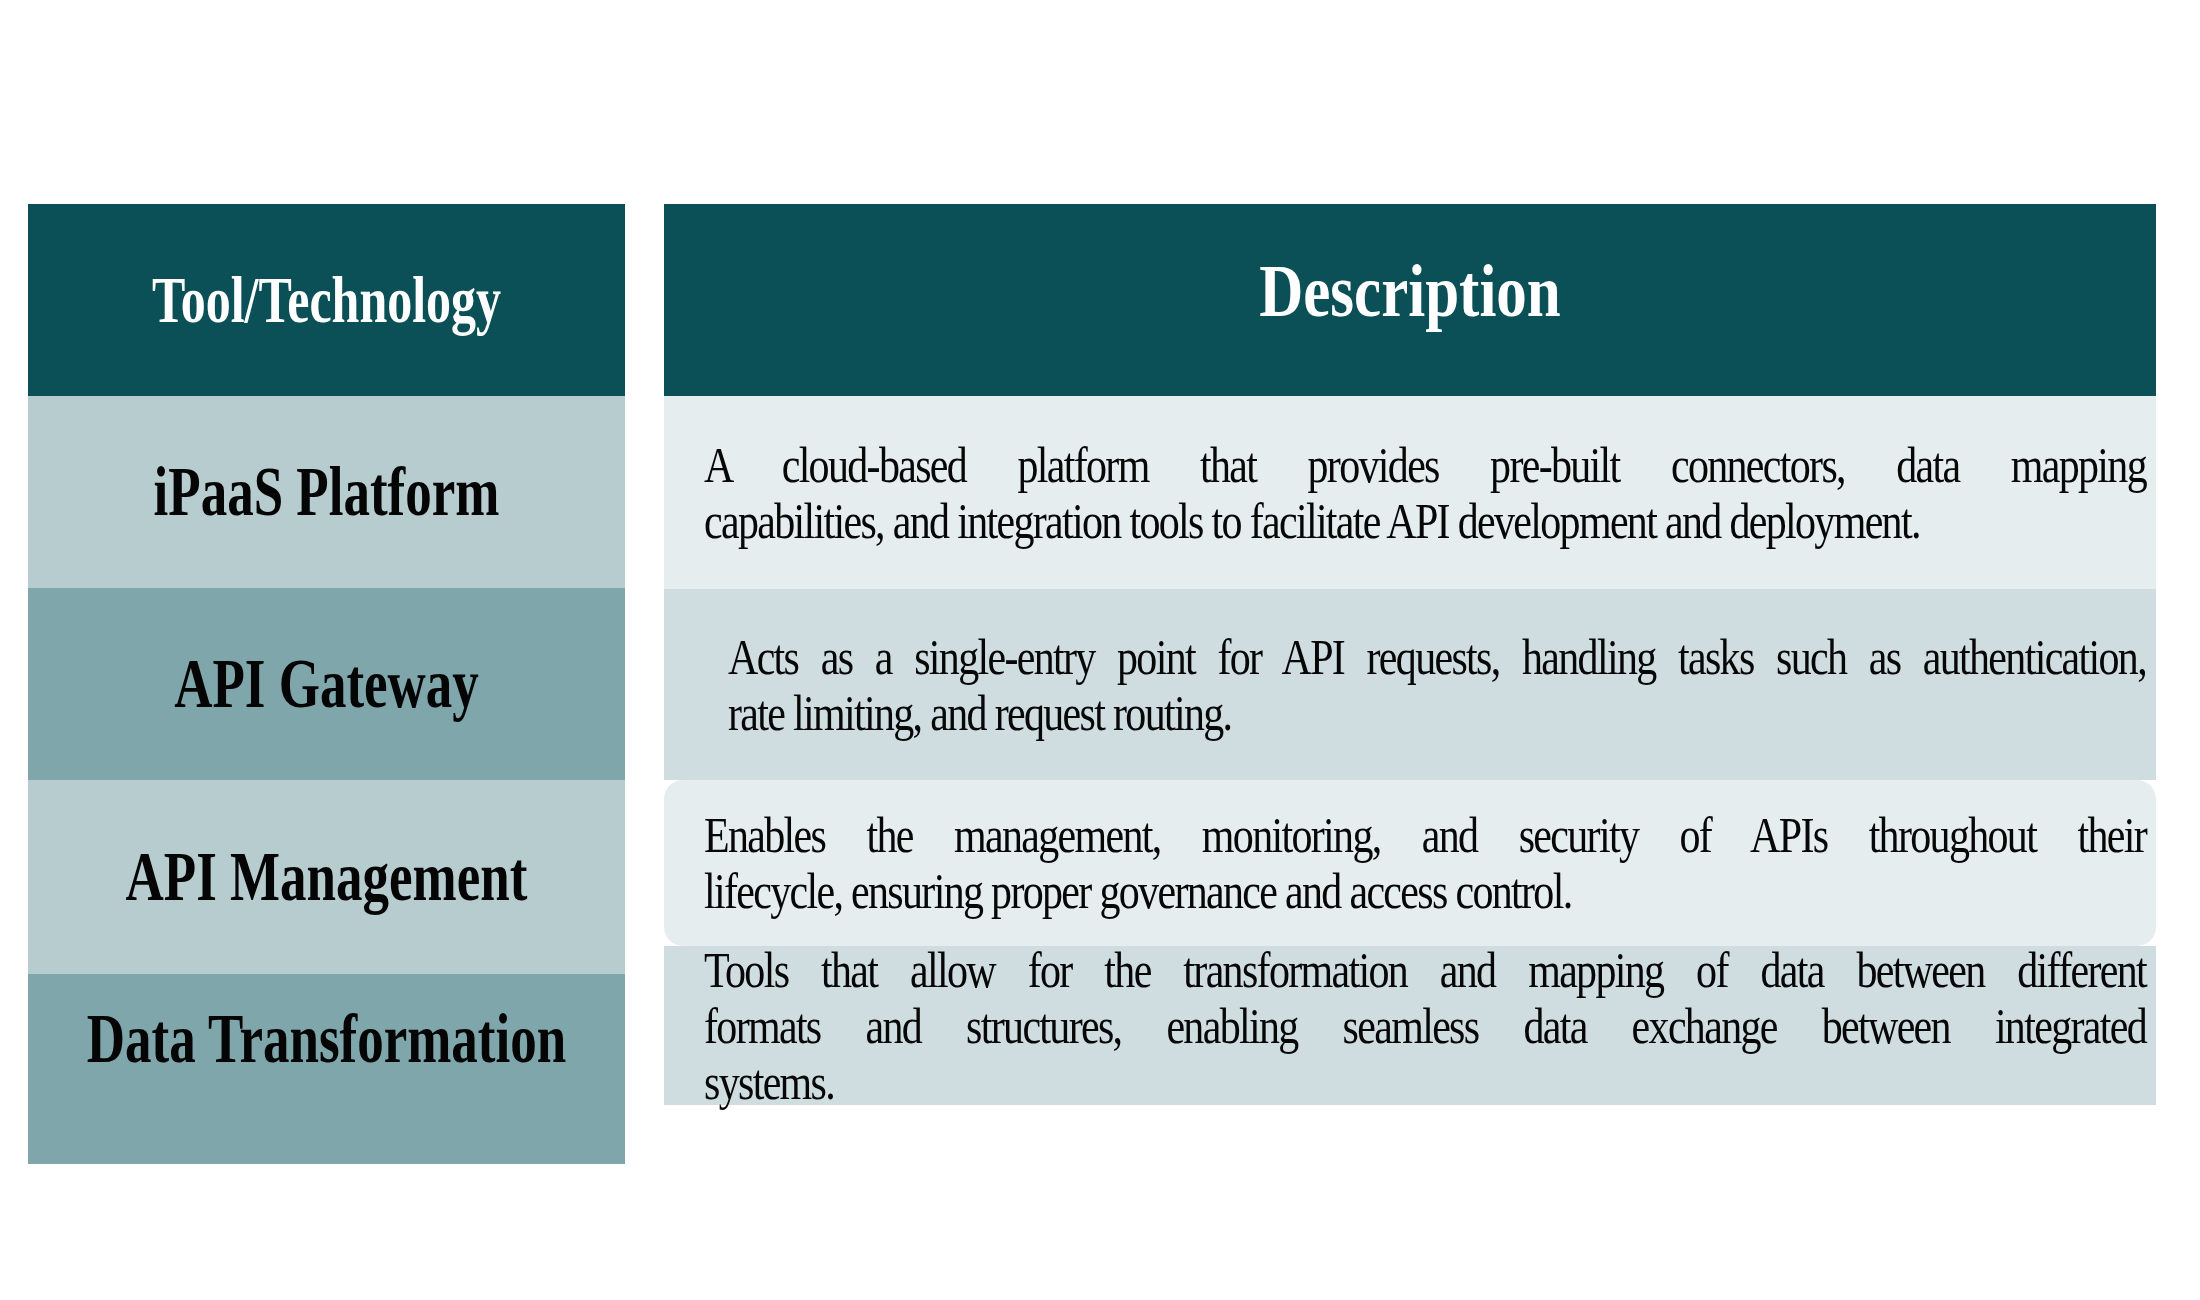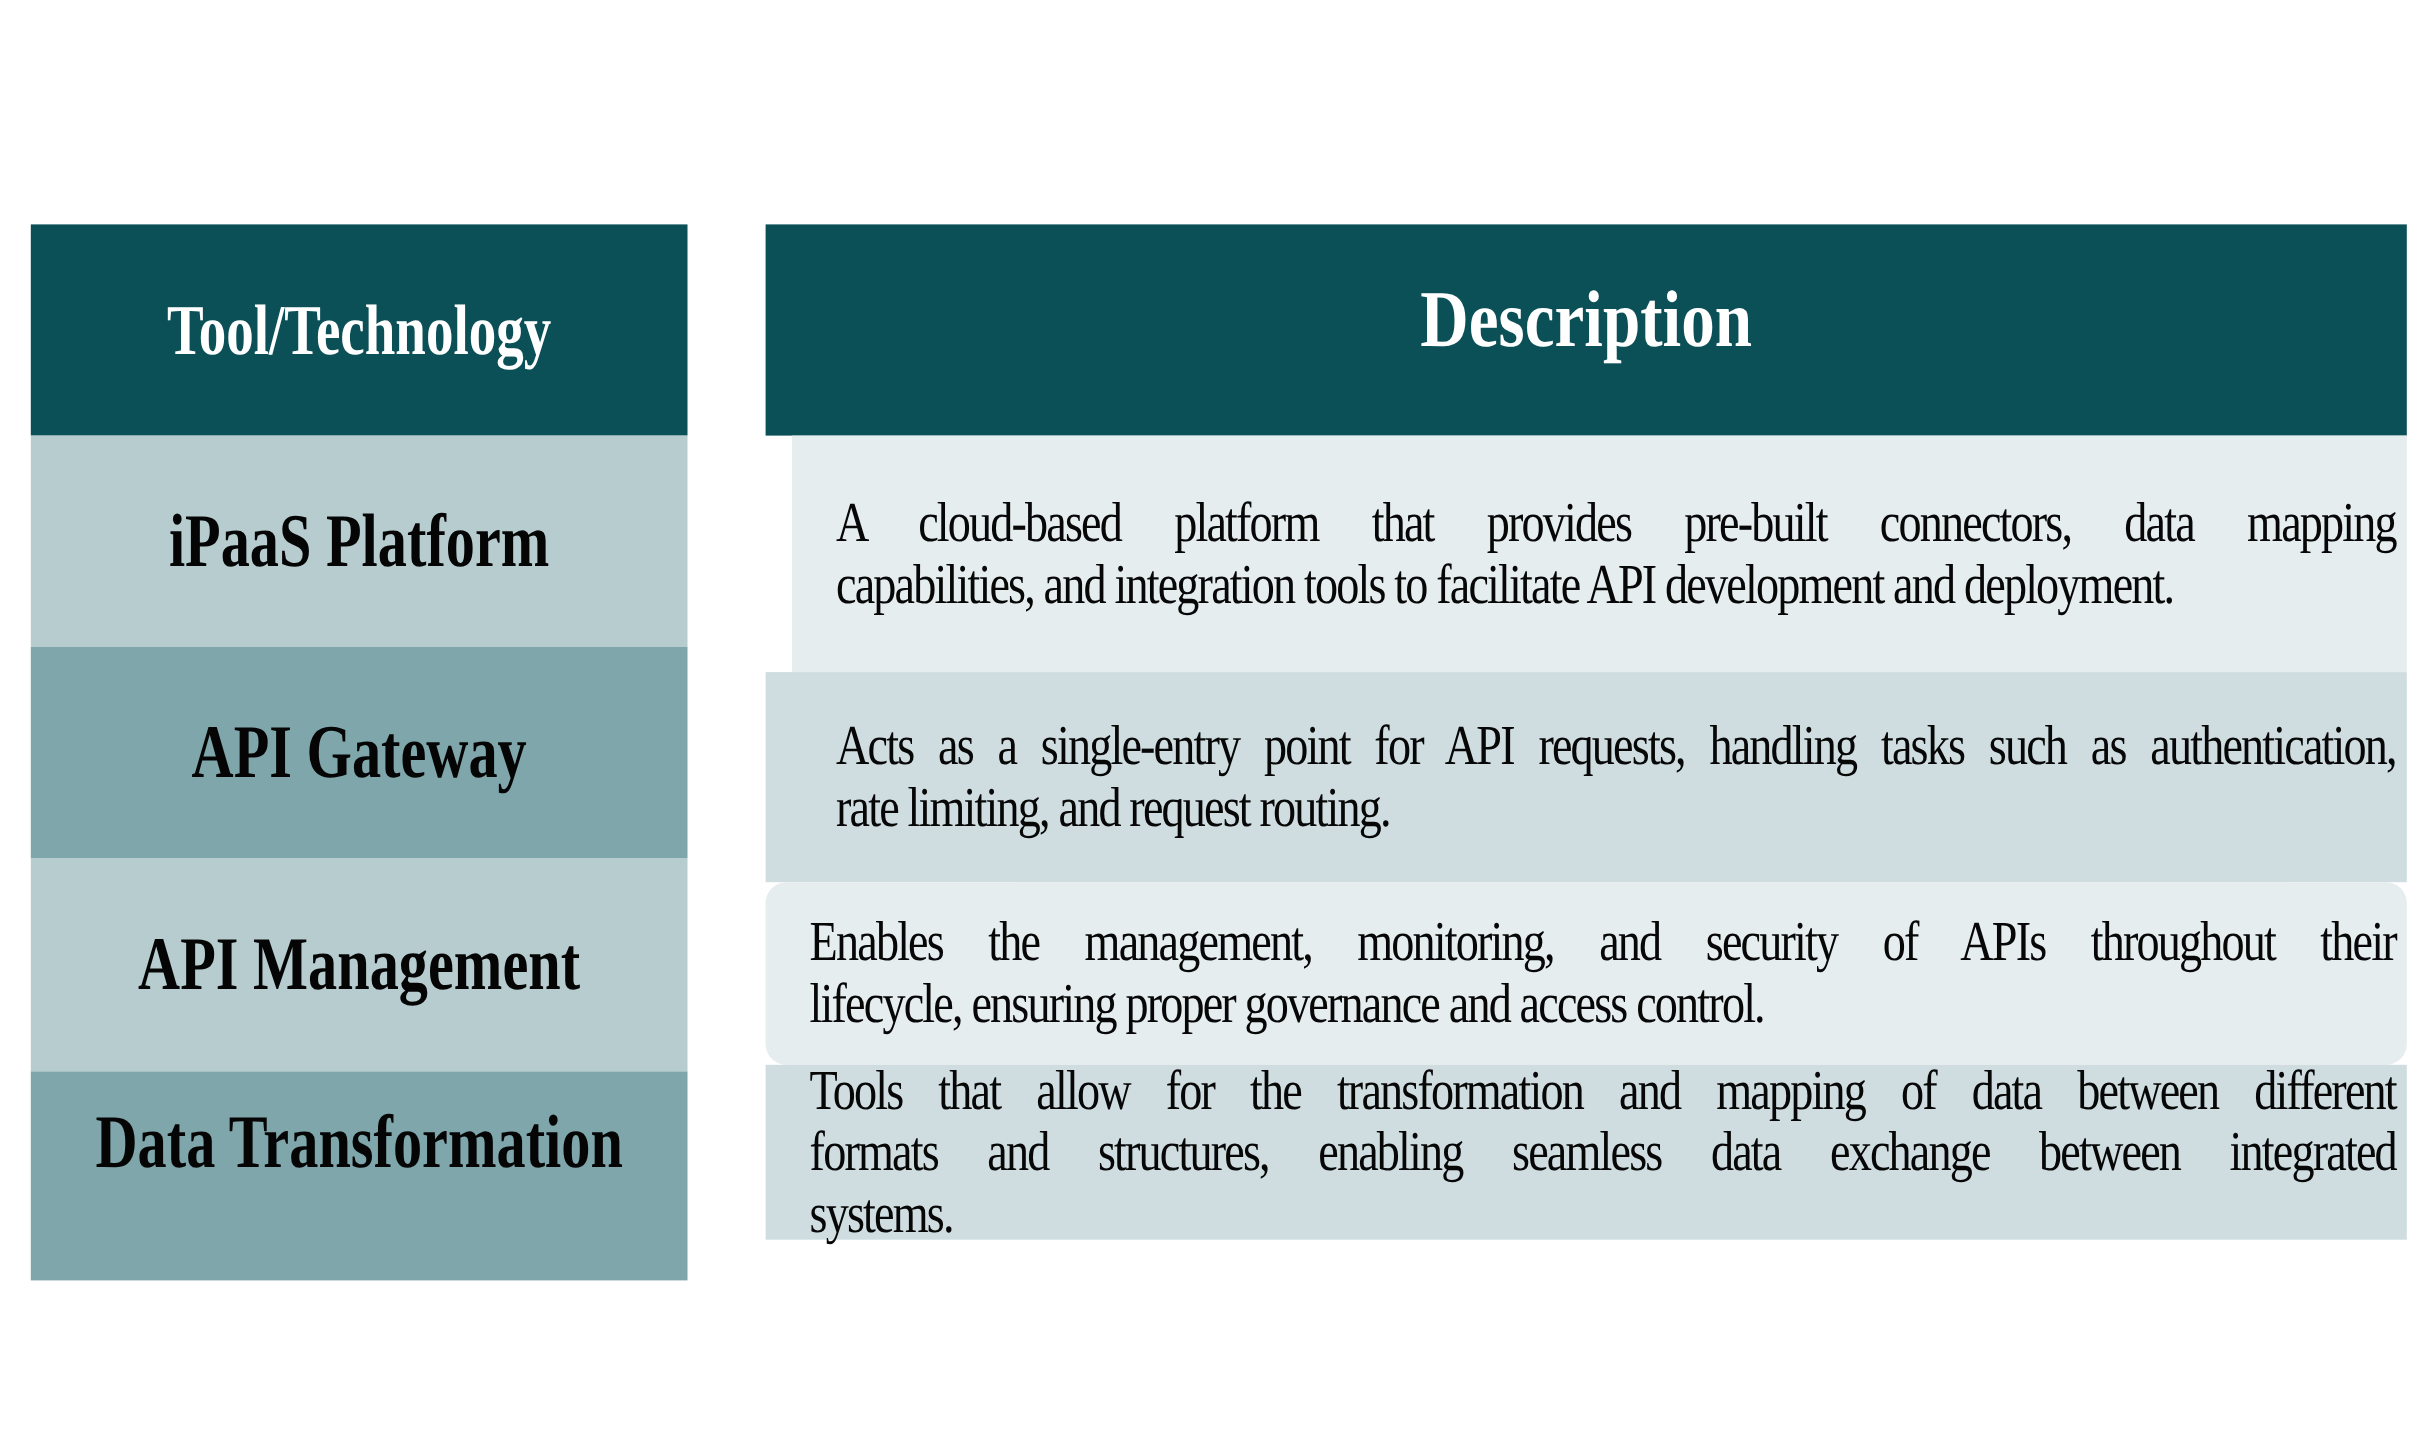--- a/index.html
+++ b/index.html
@@ -15,21 +15,21 @@
     overflow: hidden;
     font-family: "Liberation Serif", "DejaVu Serif", serif;
   }
   .col {
     position: absolute;
     top: 180px;
     display: flex;
     flex-direction: column;
   }
   .col-tools { left: 28px;  width: 597px; }
-  .col-desc  { left: 696px; width: 1492px; }
+  .col-desc  { left: 664px; width: 1492px; }
 
   .cell {
     display: flex;
     align-items: center;
     justify-content: center;
     box-sizing: border-box;
   }
 
   
   .cell.header {
@@ -66,21 +66,21 @@
     transform: scaleY(1.3);
   }
   .t-r4 .tool-label {
     transform: translateY(-30px) scaleY(1.3);
   }
 
   
   .cell.desc { color: #070707; }
   .desc-light { background: var(--desc-light, #e5edee); }
   .desc-dark  { background: var(--desc-dark,  #cfdde1); }
-  .d-r1 { height: 215px; margin-left: 24px; }
+  .d-r1 { height: 193px; }
   .d-r2 { height: 191px; padding-left: 24px; }
   .d-r3 { height: 166px; border-radius: 19px; }
   .d-r4 { height: 159px; }
 
   .desc-par {
     width: 100%;
     box-sizing: border-box;
     margin: 0;
     padding: 0 10px 0 40px;
     font-size: 42px;

